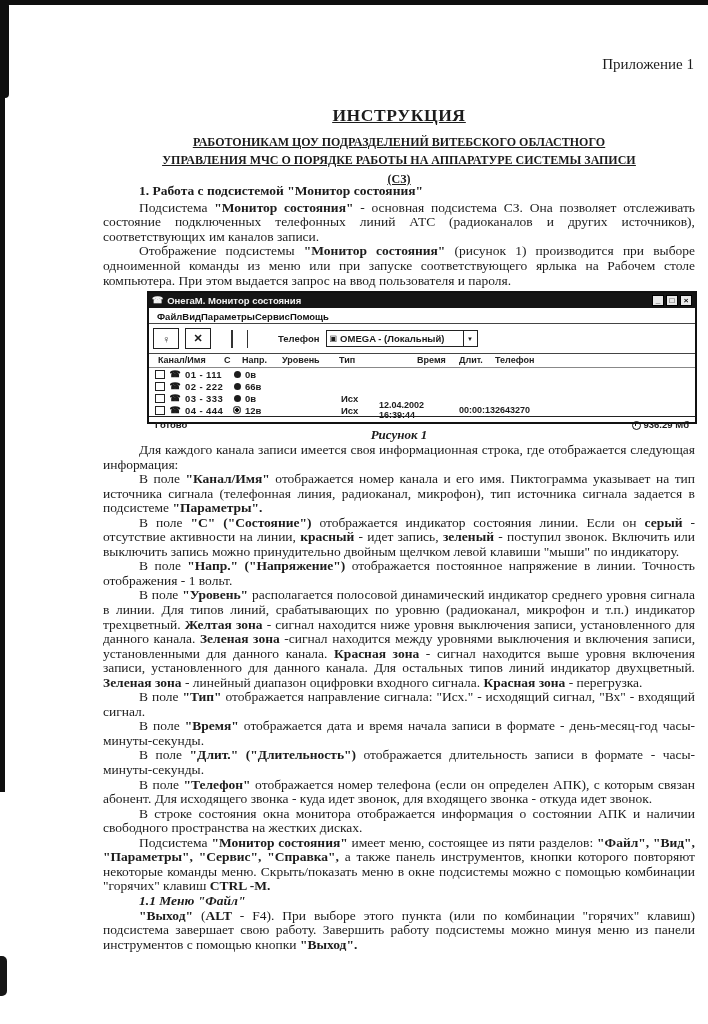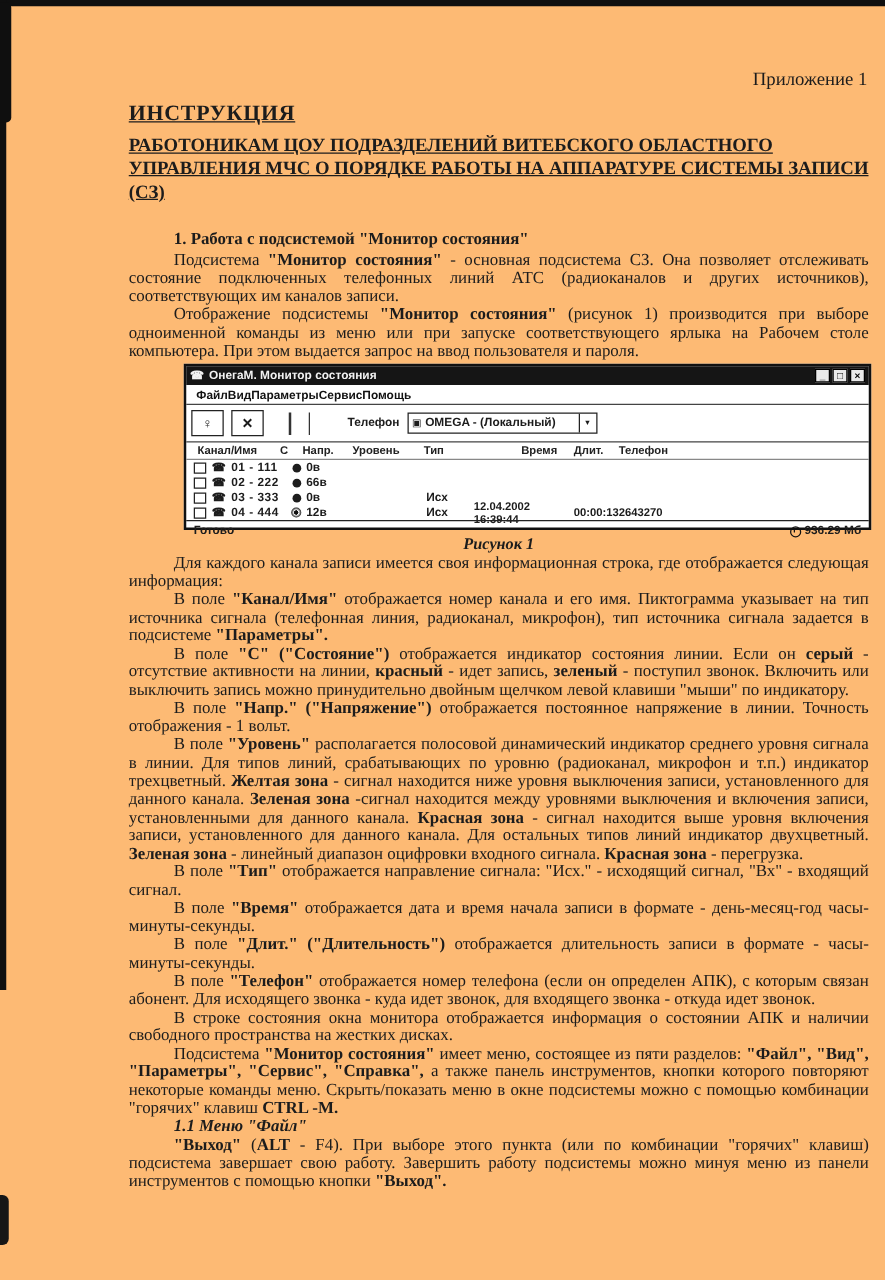--- a/index.html
+++ b/index.html
@@ -1,27 +1,27 @@
 <!DOCTYPE html>
 <html><head>
 <meta charset="utf-8">
 <style>
   html,body{margin:0;padding:0;background:#e8e8e8;}
-  .page{position:relative;width:708px;height:1024px;background:#fdba74;
+  .page{position:relative;width:708px;height:1024px;background:#ffffff;
         font-family:"Liberation Serif",serif;color:#1c1c1c;overflow:hidden;margin:0 auto;}
   
   .scan-top{position:absolute;top:0;left:0;width:708px;height:5px;background:#0f0f0f;}
   .scan-left{position:absolute;top:0;left:0;width:5px;height:792px;background:#0f0f0f;}
   .scan-left-bulge{position:absolute;top:2px;left:0;width:9px;height:96px;background:#0f0f0f;border-radius:0 4px 4px 0;}
   .scan-blob{position:absolute;top:956px;left:0;width:7px;height:40px;background:#161616;border-radius:0 5px 5px 0;}
   
   .corner{position:absolute;top:56px;right:14px;font-size:15px;}
-  .titleblock{position:absolute;left:103px;top:80px;width:592px;text-align:left;}
+  .titleblock{position:absolute;left:103px;top:105px;width:592px;text-align:center;text-decoration:underline;}
   .doc-title{font-size:17.5px;font-weight:bold;text-decoration:underline;letter-spacing:.6px;margin-bottom:7px;}
-  .sub-line{font-size:15px;font-weight:bold;text-decoration:underline;line-height:18.4px;}
+  .sub-line{font-size:12px;font-weight:bold;text-decoration:underline;line-height:18.4px;}
   
   .intro{position:absolute;left:103px;top:184px;width:592px;font-size:13.5px;line-height:14.6px;text-align:justify;}
   .bodytext{position:absolute;left:103px;top:443px;width:592px;font-size:13.5px;line-height:14.55px;text-align:justify;}
   .sec-heading{margin:0 0 2px 0;text-indent:36px;font-weight:bold;text-align:left;}
   .para{margin:0;text-indent:36px;}
   .para .b{font-weight:bold;}
   .para.subheading{font-style:italic;font-weight:bold;text-align:left;}
   
   .fig-caption{position:absolute;left:103px;top:427px;width:592px;text-align:center;font-weight:bold;font-size:13px;font-style:italic;}
   

